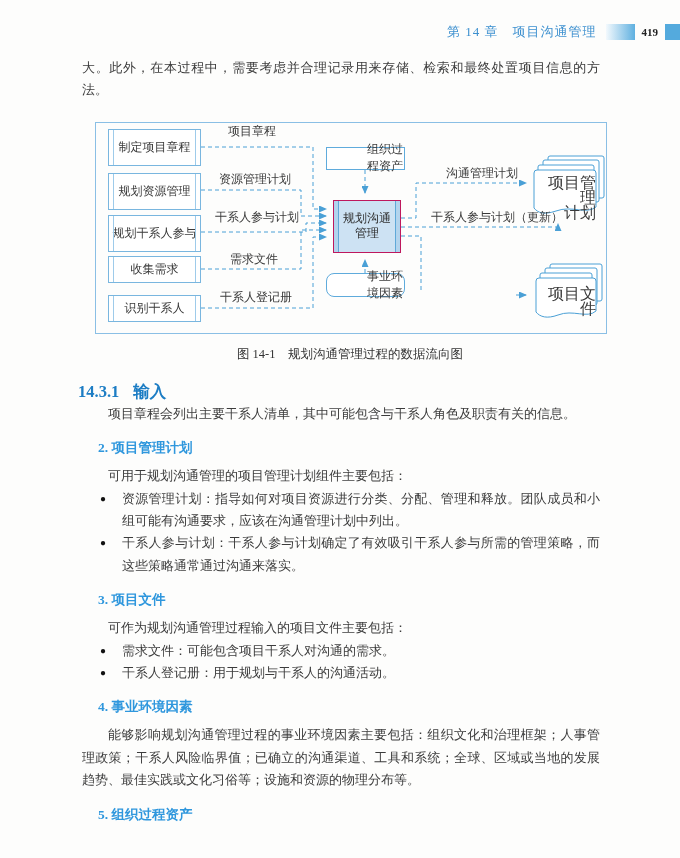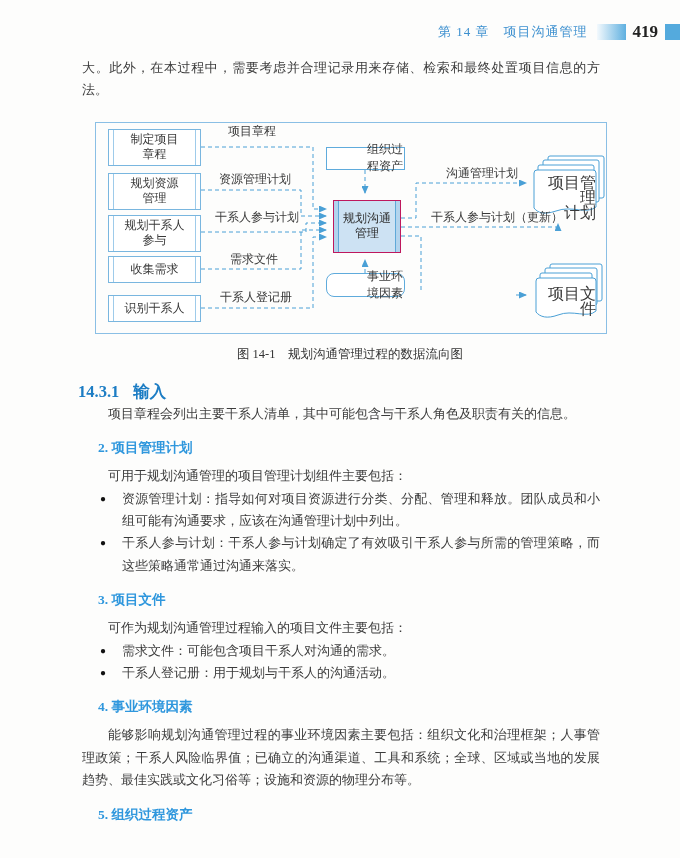--- a/index.html
+++ b/index.html
@@ -6,32 +6,32 @@
   body{
     width:680px;height:858px;overflow:hidden;background:#fdfdfc;
     font-family:"Liberation Serif","DejaVu Serif",serif;
     color:#3c3c3c;
   }
   .content{padding:22px 80px 0 82px;}
   
   .pg-header{display:flex;justify-content:flex-end;align-items:center;height:20px;margin-right:-80px;}
   .chapter-title{color:#3d90cf;font-size:13px;letter-spacing:1px;}
   .hdr-block-grad{width:29px;height:16px;margin-left:9px;background:linear-gradient(to right,#f3f9fd,#5fb0e0);}
-  .page-number{font-size:17px;color:#222;margin:0 7px;font-weight:bold;}
+  .page-number{font-size:11px;color:#222;margin:0 7px;font-weight:bold;}
   .hdr-block-solid{width:15px;height:16px;background:#54aadd;}
   
   .body-p{font-size:13px;line-height:22.4px;text-align:justify;margin:0;}
   .indent{text-indent:2em;}
   .intro{margin-top:15px;}
   
   .figure-wrap{margin:20px 0 0 13px;}
   #diagram{position:relative;width:510px;height:210px;border:1.5px solid #8abfe5;background:#fdfdfc;font-family:"Liberation Serif","DejaVu Serif",serif;}
   #diagram svg{position:absolute;left:0;top:0;}
   .pbox{position:absolute;left:12px;width:93px;background:#fff;border:1px solid #79b6df;box-sizing:border-box;
-        display:flex;flex-direction:column;justify-content:center;align-items:center;
+        display:flex;flex-direction:row;justify-content:center;align-items:center;
         font-size:12px;line-height:15px;color:#3a3a3a;}
   .pbox::before,.pbox::after{content:"";position:absolute;top:0;bottom:0;width:0;border-left:1px solid #9ecbea;}
   .pbox::before{left:4px;}.pbox::after{right:4px;}
   .cbox{position:absolute;left:237px;top:77px;width:68px;height:53px;background:#cde2f3;border:1px solid #be185d;box-sizing:border-box;
         display:flex;flex-direction:column;justify-content:center;align-items:center;font-size:12px;line-height:15px;color:#2e2e2e;}
   .cbox::before,.cbox::after{content:"";position:absolute;top:0;bottom:0;width:4px;background:#b2d4ed;}
   .cbox::before{left:0;border-right:1px solid #5fa8d8;}
   .cbox::after{right:0;border-left:1px solid #5fa8d8;}
   .sbox{position:absolute;background:#fff;border:1px solid #5fabdc;box-sizing:border-box;
         display:flex;justify-content:center;align-items:center;font-size:12px;color:#3a3a3a;padding-left:40px;}

